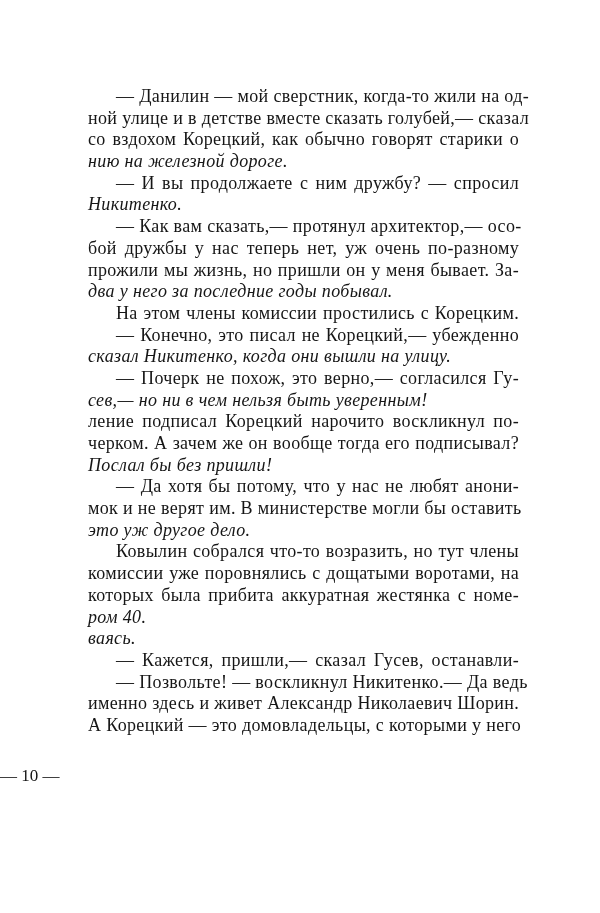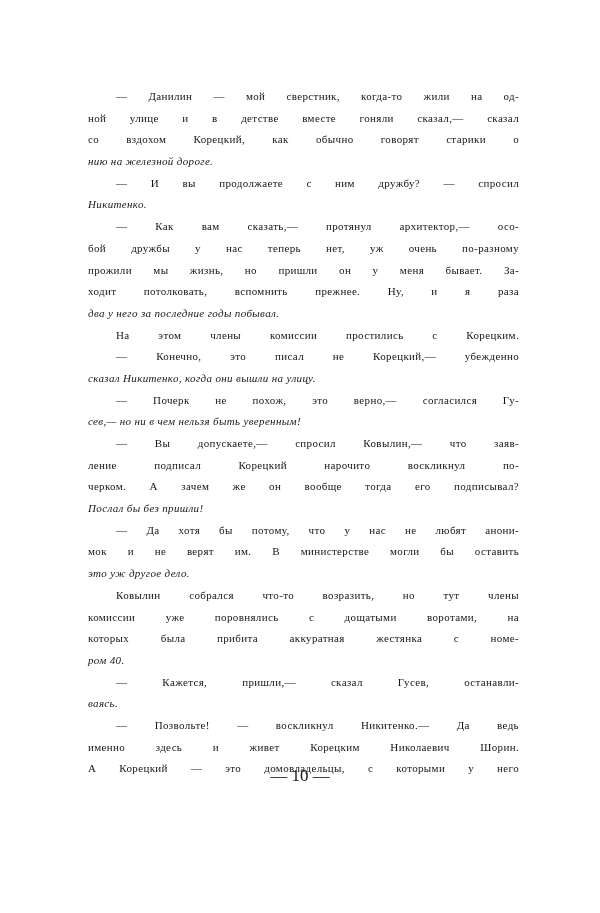--- a/index.html
+++ b/index.html
@@ -1,63 +1,61 @@
 <!DOCTYPE html>
 <html><head>
 <meta charset="utf-8">
 <style>
   html, body { margin:0; padding:0; background:#ffffff; }
   body { width:600px; height:913px; position:relative; overflow:hidden; }
   .page { position:absolute; left:0; top:0; width:600px; height:913px; background:#fff; }
   .text {
     position:absolute; left:88px; top:86px; width:431px;
     font-family: "Liberation Serif", serif;
-    font-size:11px; line-height:21.7px; color:#161616;
+    font-size:18px; line-height:21.7px; color:#161616;
     letter-spacing:0.35px;
   }
   .line { display:block; height:21.7px; white-space:nowrap; text-align:justify; text-align-last:justify; }
   .line.last { text-align-last:left;font-style:italic; }
   .line.indent { padding-left:28px; }
   .pagenum {
-    position:absolute; left:0; width:600px; top:766px; text-align:center;
+    position:absolute; left:0; width:600px; top:766px; 
     font-family: "Liberation Serif", serif; font-size:17px; color:#161616;
   }
 </style>
 </head>
 <body>
 
 <div class="page">
   <div class="text" id="text-block">
       <span class="line indent">— Данилин — мой сверстник, когда-то жили на од-</span>
-      <span class="line">ной улице и в детстве вместе гоняли сказал,— сказал</span>
+      <span class="line">ной улице и в детстве вместе сказать голубей,— сказал</span>
       <span class="line">со вздохом Корецкий, как обычно говорят старики о</span>
       <span class="line last">нию на железной дороге.</span>
       <span class="line indent">— И вы продолжаете с ним дружбу? — спросил</span>
       <span class="line last">Никитенко.</span>
       <span class="line indent">— Как вам сказать,— протянул архитектор,— осо-</span>
       <span class="line">бой дружбы у нас теперь нет, уж очень по-разному</span>
       <span class="line">прожили мы жизнь, но пришли он у меня бывает. За-</span>
-      <span class="line">ходит потолковать, вспомнить прежнее. Ну, и я раза</span>
       <span class="line last">два у него за последние годы побывал.</span>
       <span class="line indent">На этом члены комиссии простились с Корецким.</span>
       <span class="line indent">— Конечно, это писал не Корецкий,— убежденно</span>
       <span class="line last">сказал Никитенко, когда они вышли на улицу.</span>
       <span class="line indent">— Почерк не похож, это верно,— согласился Гу-</span>
       <span class="line last">сев,— но ни в чем нельзя быть уверенным!</span>
-      <span class="line indent">— Вы допускаете,— спросил Ковылин,— что заяв-</span>
       <span class="line">ление подписал Корецкий нарочито воскликнул по-</span>
       <span class="line">черком. А зачем же он вообще тогда его подписывал?</span>
       <span class="line last">Послал бы без пришли!</span>
       <span class="line indent">— Да хотя бы потому, что у нас не любят анони-</span>
       <span class="line">мок и не верят им. В министерстве могли бы оставить</span>
       <span class="line last">это уж другое дело.</span>
       <span class="line indent">Ковылин собрался что-то возразить, но тут члены</span>
       <span class="line">комиссии уже поровнялись с дощатыми воротами, на</span>
       <span class="line">которых была прибита аккуратная жестянка с номе-</span>
       <span class="line last">ром 40.</span>
+      <span class="line last">ваясь.</span>
       <span class="line indent">— Кажется, пришли,— сказал Гусев, останавли-</span>
-      <span class="line last">ваясь.</span>
       <span class="line indent">— Позвольте! — воскликнул Никитенко.— Да ведь</span>
-      <span class="line">именно здесь и живет Корецким Николаевич Шорин.</span>
+      <span class="line">именно здесь и живет Александр Николаевич Шорин.</span>
       <span class="line">А Корецкий — это домовладельцы, с которыми у него</span>
     </div>
   <div class="pagenum">— 10 —</div>
 </div>
 
 </body></html>

